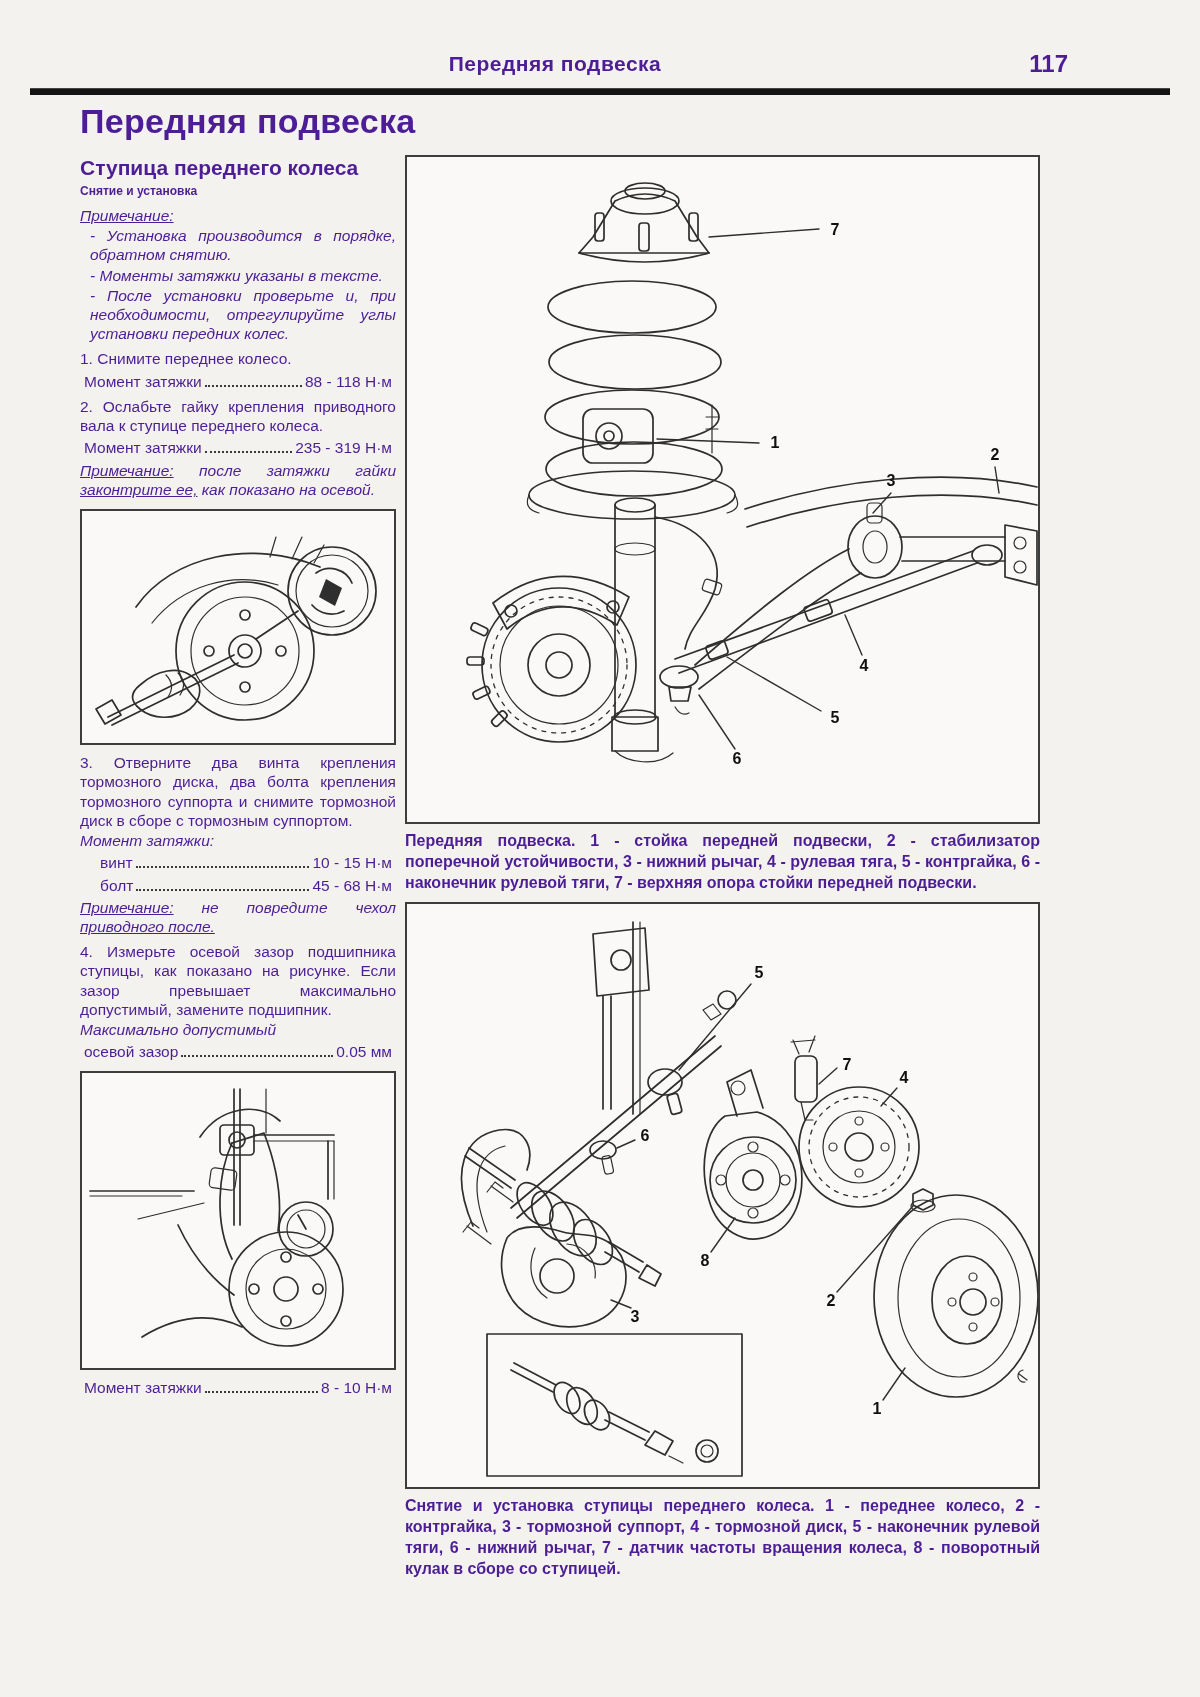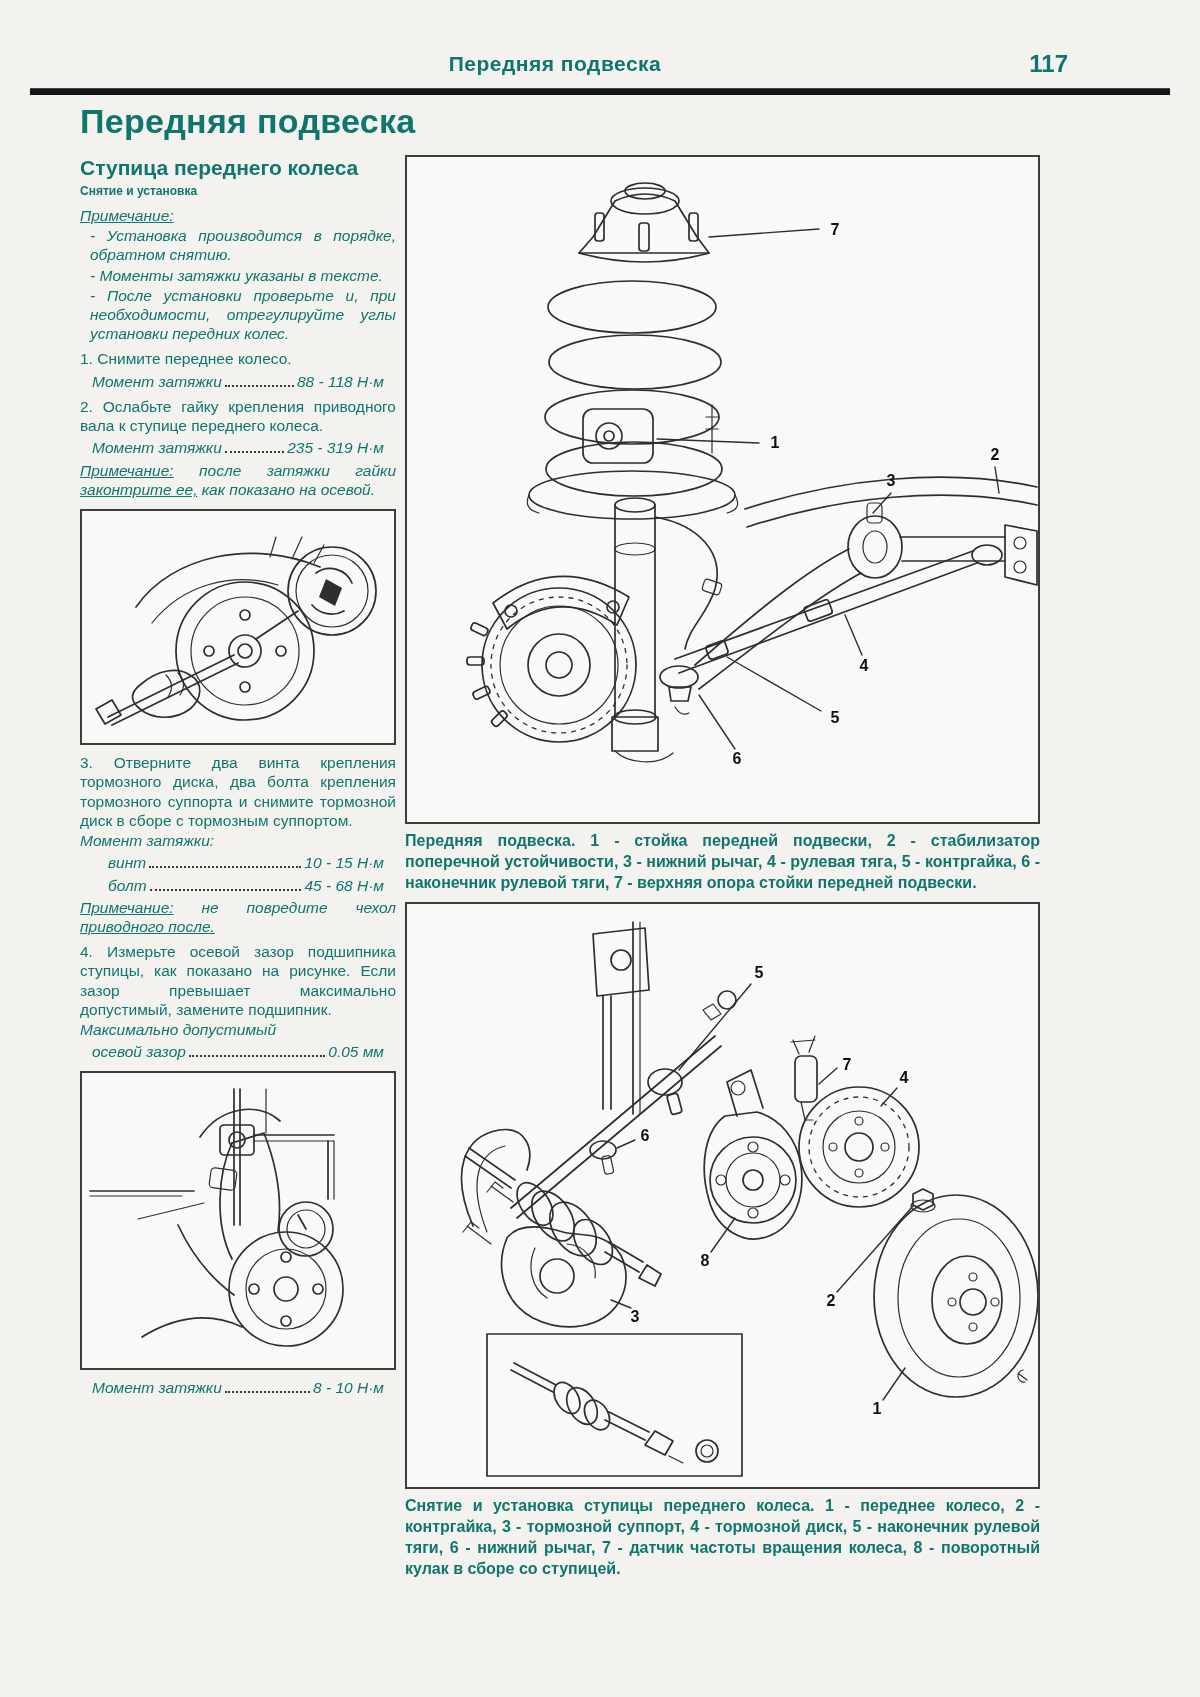--- a/index.html
+++ b/index.html
@@ -1,19 +1,19 @@
 <!DOCTYPE html>
 <html><head>
 <meta charset="utf-8">
 <style>
   * { box-sizing: border-box; margin: 0; padding: 0; }
   html,body { background:#888; }
   .page {
     position: relative; width: 1200px; height: 1697px;
-    background: #f3f2ef; color:#0f766e; overflow: hidden;
+    background: #f3f2ef; color:#4c1d95; overflow: hidden;
     font-family: "Liberation Sans", sans-serif;
     margin: 0 auto;
   }
   
   .running-title { position:absolute; top:52px; left:0; width:1110px; text-align:center;
     font-size:21px; font-weight:bold; letter-spacing:.5px; }
   .page-number { position:absolute; top:50px; left:988px; width:80px; text-align:right;
     font-size:24px; font-weight:bold; }
   .header-rule { position:absolute; top:88px; left:30px; width:1140px; height:7px;
     background:#141414; border-top:1px solid #444; }
@@ -24,21 +24,21 @@
   .col-left { position:absolute; top:0; left:0; width:316px; font-size:15.5px; line-height:1.24;
     text-align:justify; }
   .col-right { position:absolute; top:0; left:325px; width:635px; }
   h2.section { font-size:21px; font-weight:bold; margin:0 0 3px; text-align:left; }
   h3.subsection { font-size:12px; font-weight:bold; margin:0 0 7px; text-align:left; }
   .note { font-style:italic; margin:1px 0; }
   .note-ind { padding-left:10px; text-indent:0; }
   .lbl-u { font-style:italic; text-decoration:underline; }
   .u { text-decoration:underline; }
   .step { margin-top:6px; }
-  .spec { display:flex; align-items:baseline; font-style:italic; margin:3px 12px;justify-content:space-between; }
+  .spec { display:flex; align-items:baseline; margin:3px 4px;justify-content:space-between; }
   .spec .leader { flex:1; border-bottom:2px dotted #3a3a3a; margin:0 3px 3px 3px; min-width:14px; }
   .spec .val { white-space:nowrap; }
   .spec.indent { padding-left:16px; }
   figure.leftfig { border:2px solid #3d3d3d; background:#faf9f7; margin:10px 0 8px; }
   figure.frame { border:2px solid #3d3d3d; background:#faf9f7; }
   figure.frame + .caption { margin-top:7px; }
   .caption { font-size:16px; font-weight:bold; line-height:1.3; text-align:justify; margin-bottom:9px; }
   
   .lineart { stroke:#2e2e2e; fill:none; stroke-width:1.7; stroke-linecap:round; stroke-linejoin:round; }
   .lineart .thin { stroke-width:1.2; }

